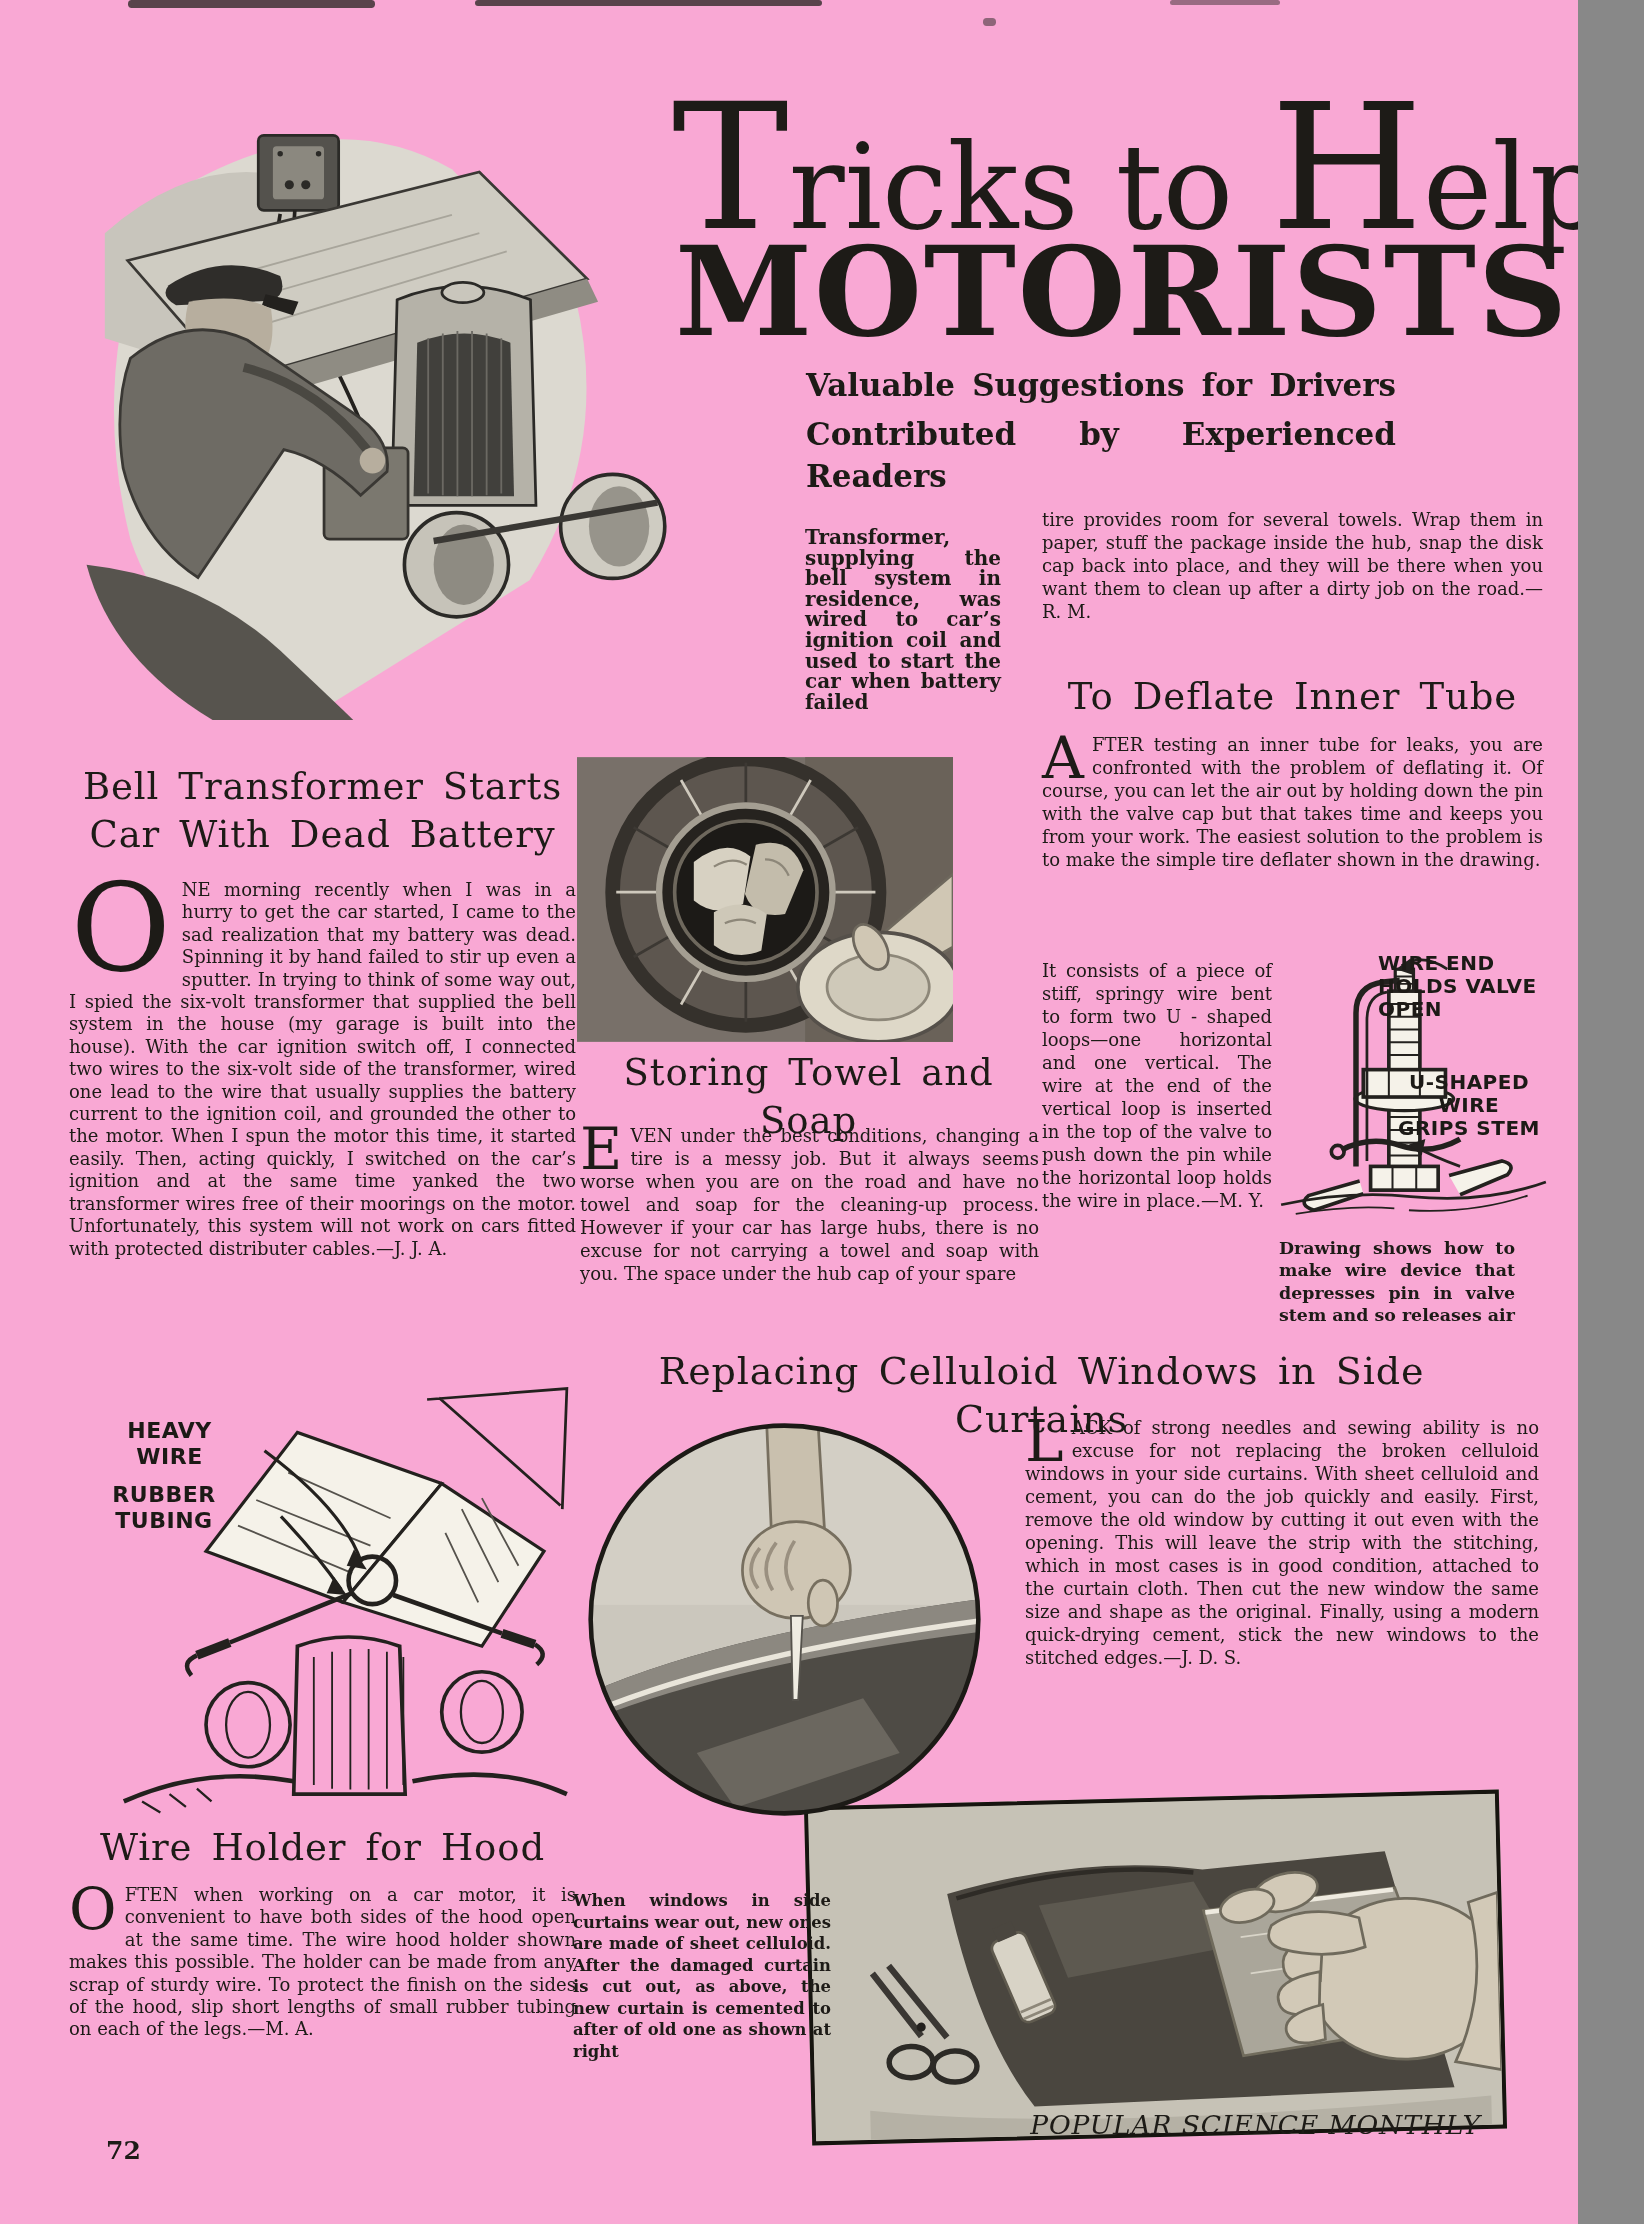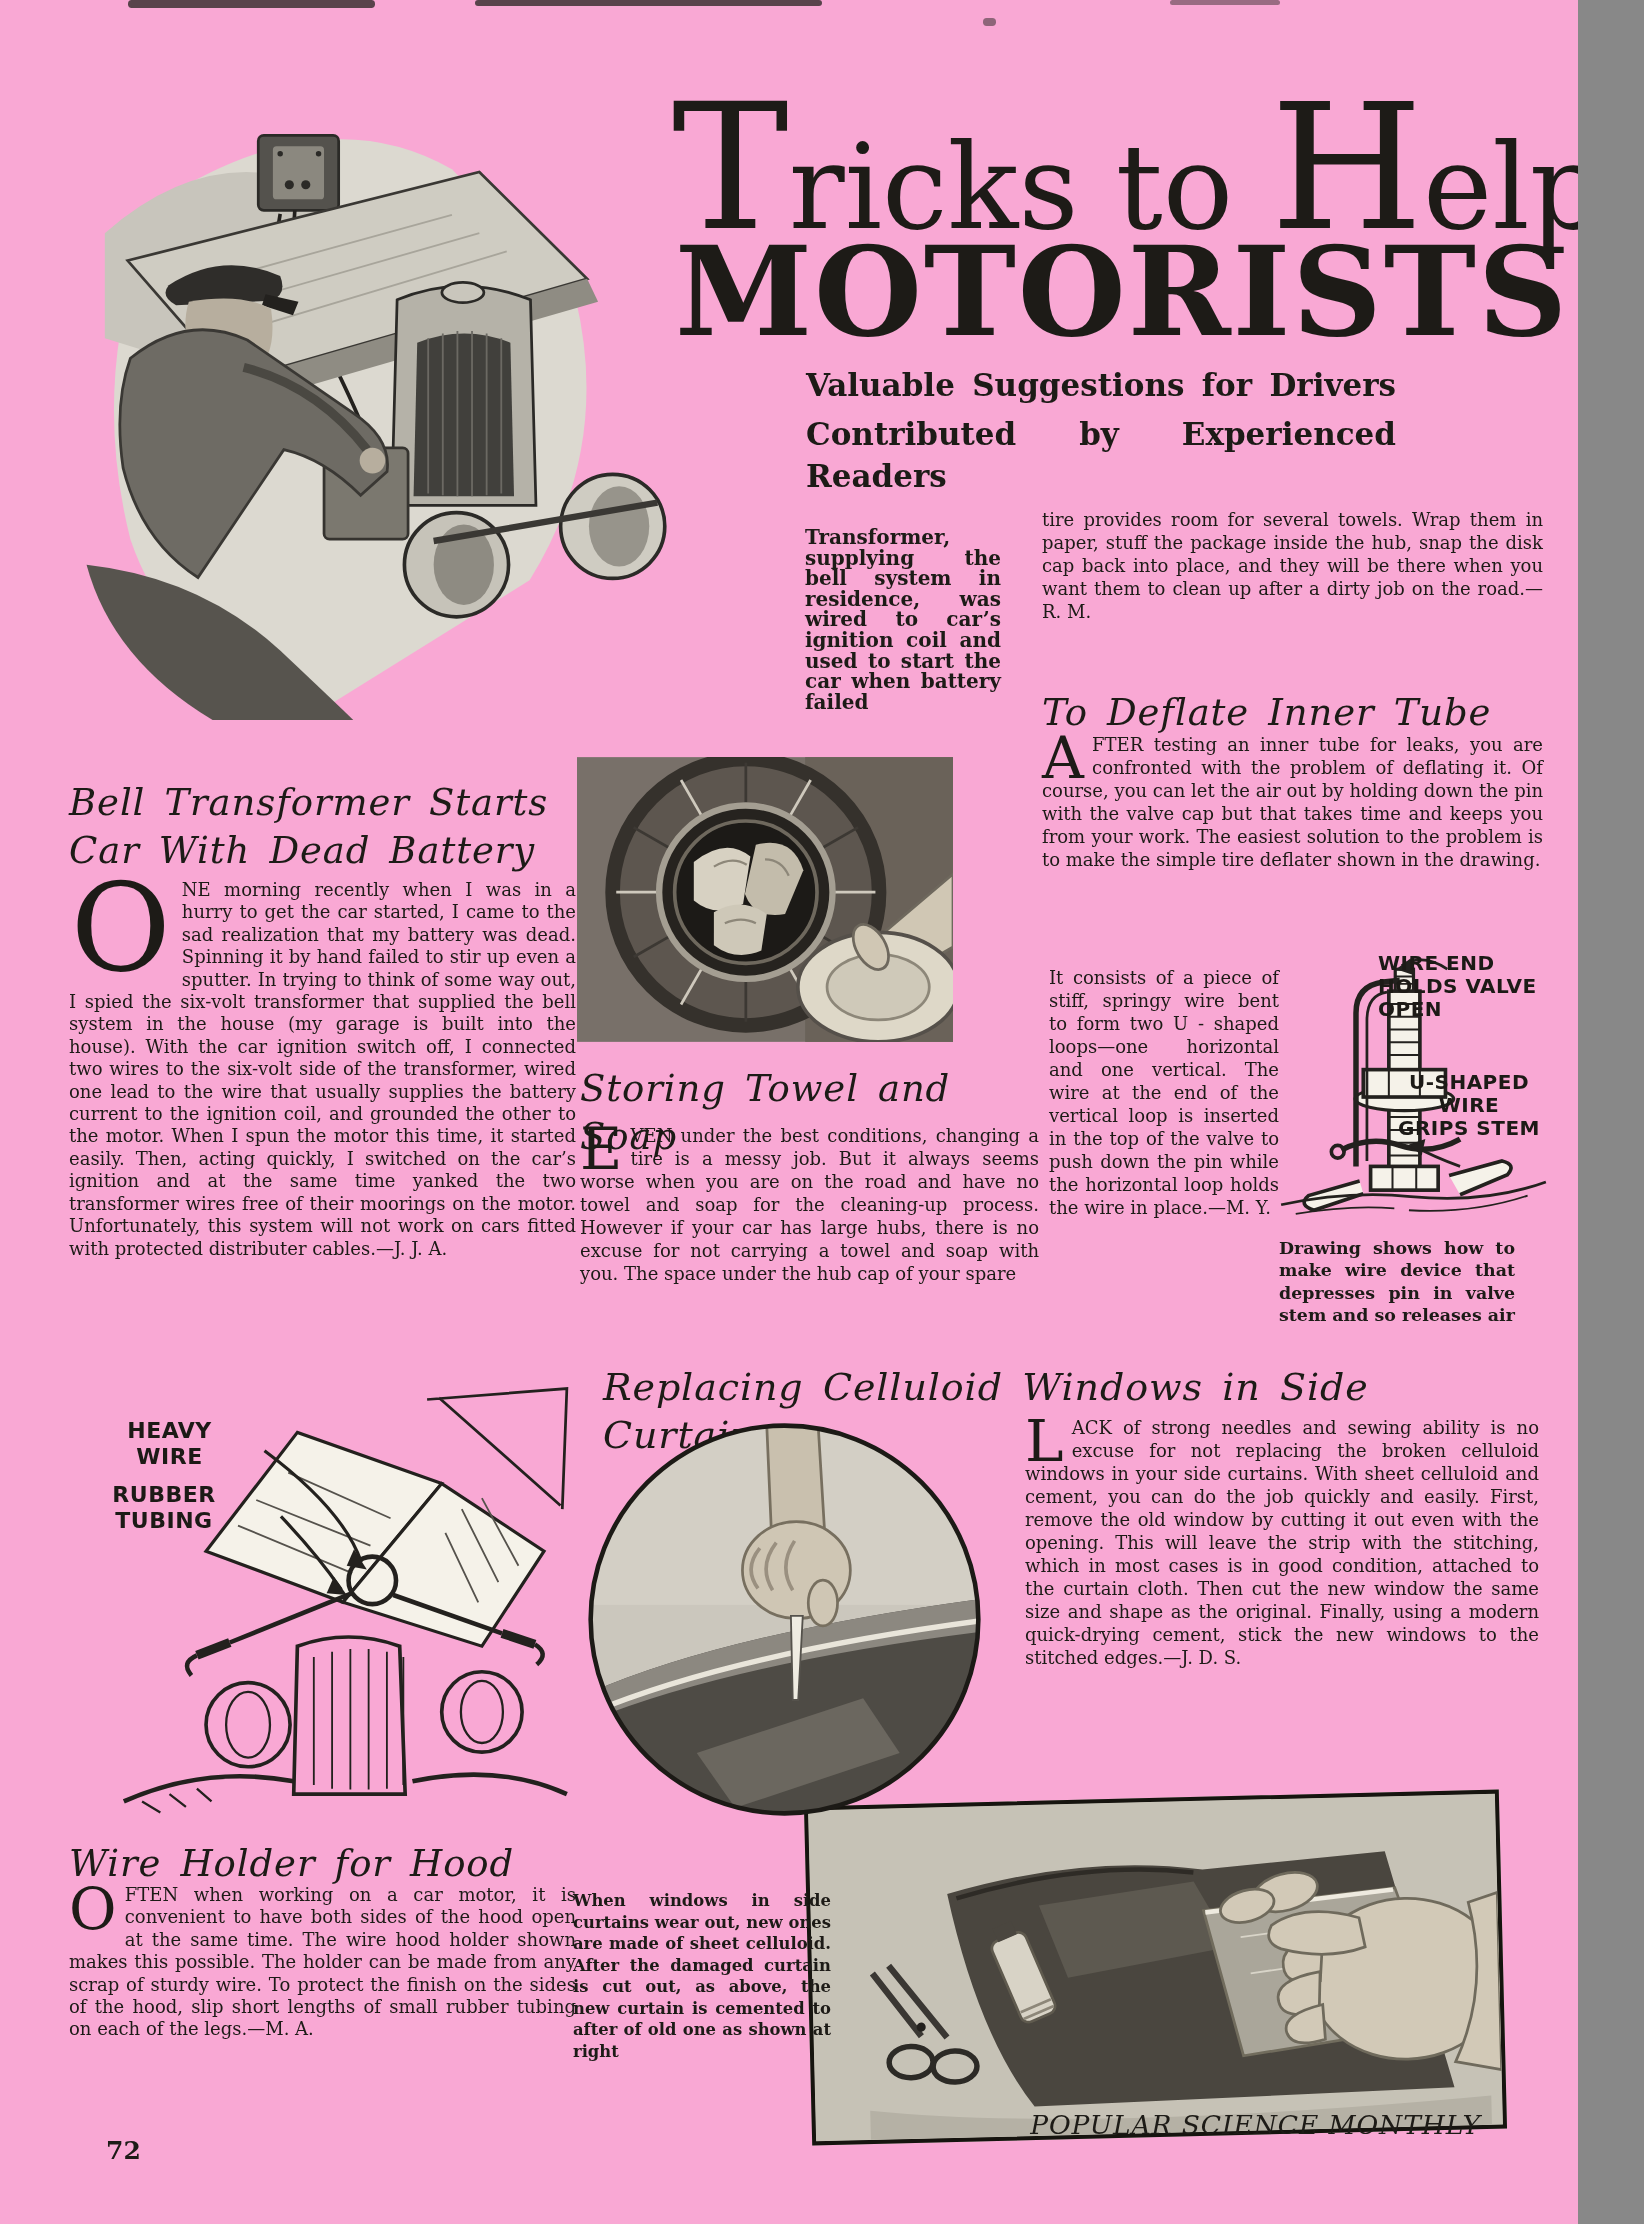--- a/index.html
+++ b/index.html
@@ -14,22 +14,22 @@
   .title2{font-size:124px;line-height:1;letter-spacing:1.8px;font-weight:bold;}
   .subtitle{position:absolute;font-weight:700;font-size:31px;line-height:42px;
             text-align:justify;text-align-last:justify;}
 
   
   .p{position:absolute;font-size:18px;line-height:23px;text-align:justify;}
   .p-left{line-height:22.4px;}
   .dropcap{float:left;font-size:58px;line-height:42px;padding:3.7px 8.2px 0 0;}
   .dropcap-xl{float:left;font-size:122px;line-height:86px;padding:5.5px 11px 0 1.8px;}
 
-  .head{position:absolute;font-style:italic;font-size:37px;line-height:48px;
-        word-spacing:6.4px;letter-spacing:0.9px;white-space:pre-line;margin-top:16px;}
+  .head{position:absolute;text-align:center;font-size:37px;line-height:48px;
+        word-spacing:6.4px;letter-spacing:0.9px;white-space:pre-line;}
 
   .caption-bold{position:absolute;font-weight:700;font-size:20px;line-height:20.6px;
         text-align:justify;text-align-last:justify;}
   .caption-md{position:absolute;font-weight:700;font-size:17.4px;line-height:22.4px;text-align:justify;}
 
   .hand-label{position:absolute;font-family:"DejaVu Sans", sans-serif;font-weight:700;
         font-size:20px;line-height:23px;white-space:pre-line;text-align:center;letter-spacing:0.5px;color:#1c1a16;}
 
   .photo{position:absolute;overflow:hidden;}
   .photo svg{display:block;}
@@ -91,21 +91,21 @@
   <div class="title-line title2" style="left:672px;top:230px;width:900px;">MOTORISTS</div>
   <div class="subtitle" style="left:806px;top:364px;width:590px;">Valuable Suggestions for Drivers</div>
   <div class="subtitle" style="left:806px;top:413px;width:590px;">Contributed by Experienced Readers</div>
 
   <div class="caption-bold" style="left:805px;top:527px;width:196px;">Transformer, supplying the bell system in residence, was wired to car’s ignition coil and used to start the car when battery failed</div>
 
   <p class="p" style="left:1042px;top:508px;width:501px;margin:0;">tire provides room for several towels. Wrap them in paper, stuff the package inside the hub, snap the disk cap back into place, and they will be there when you want them to clean up after a dirty job on the road.—R. M.</p>
 
   <div class="head" style="left:1042px;top:673px;width:501px;">To Deflate Inner Tube</div>
   <p class="p" style="left:1042px;top:733px;width:501px;margin:0;"><span class="dropcap">A</span><span>FTER testing an inner tube for leaks, you are confronted with the problem of deflating it.  Of course, you can let the air out by holding down the pin with the valve cap but that takes time and keeps you from your work.  The easiest solution to the problem is to make the simple tire deflater shown in the drawing.</span></p>
-  <p class="p" style="left:1042px;top:959px;width:230px;margin:7px;">It consists of a piece of stiff, springy wire bent to form two U - shaped loops—one horizontal and one vertical. The wire at the end of the vertical loop is inserted in the top of the valve to push down the pin while the horizontal loop holds the wire in place.—M. Y.</p>
+  <p class="p" style="left:1042px;top:959px;width:230px;margin:0;">It consists of a piece of stiff, springy wire bent to form two U - shaped loops—one horizontal and one vertical. The wire at the end of the vertical loop is inserted in the top of the valve to push down the pin while the horizontal loop holds the wire in place.—M. Y.</p>
 
   <figure class="photo" style="left:1272px;top:936px;width:283px;height:291px;margin:0;">
     <svg viewBox="0 0 310 318" width="283" height="291">
       <g stroke="#23211e" fill="#f5f2e9">
         <rect x="135" y="36" width="20" height="26" stroke-width="3.5"></rect>
         <path d="M135 44 h20 M135 52 h20" stroke-width="2" fill="none"></path>
         <rect x="128" y="60" width="34" height="198" stroke-width="4"></rect>
         <path d="M128 74 h34 M128 88 h34 M128 102 h34 M128 116 h34 M128 130 h34 M128 198 h34 M128 212 h34 M128 226 h34 M128 240 h34" stroke-width="2.2" fill="none"></path>
         <ellipse cx="145" cy="178" rx="54" ry="13" stroke-width="3.5"></ellipse>
         <rect x="100" y="146" width="90" height="30" stroke-width="4"></rect>

